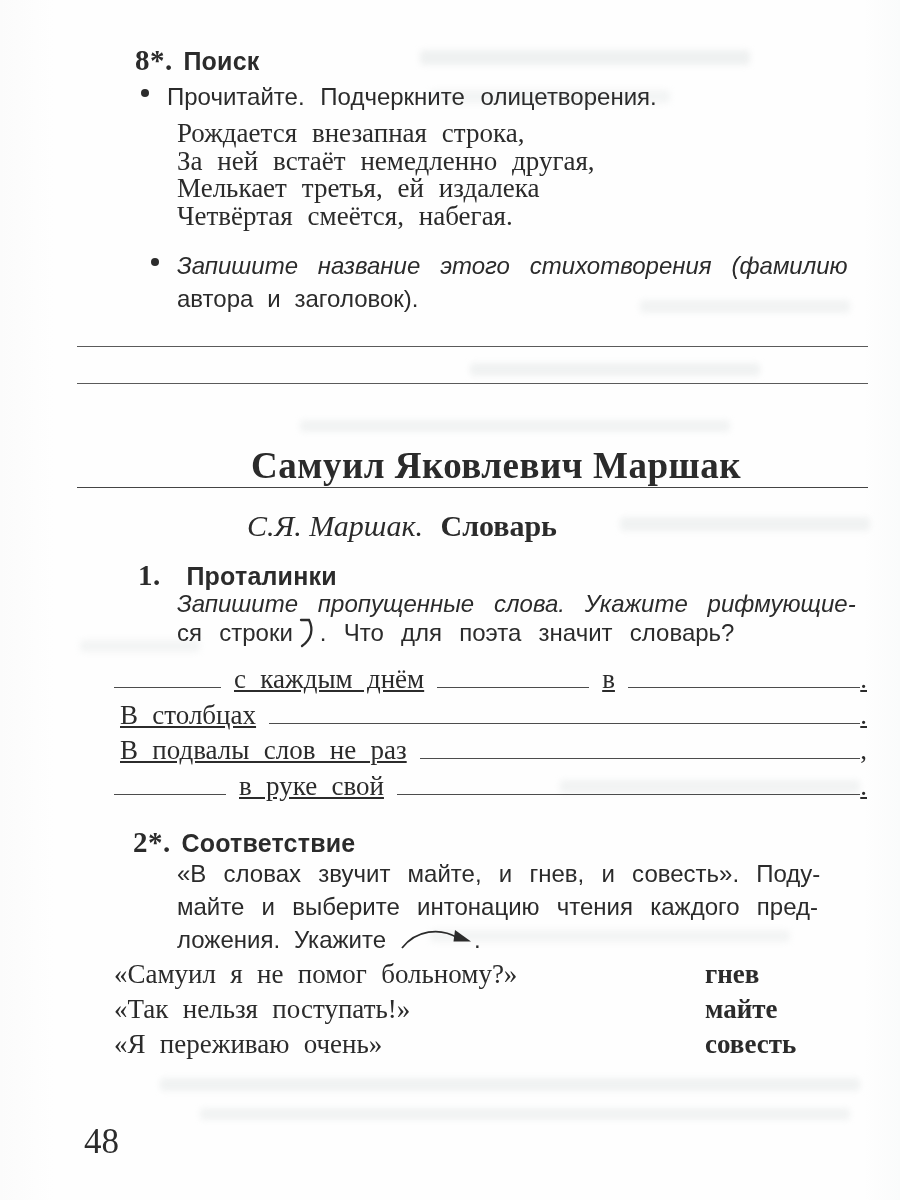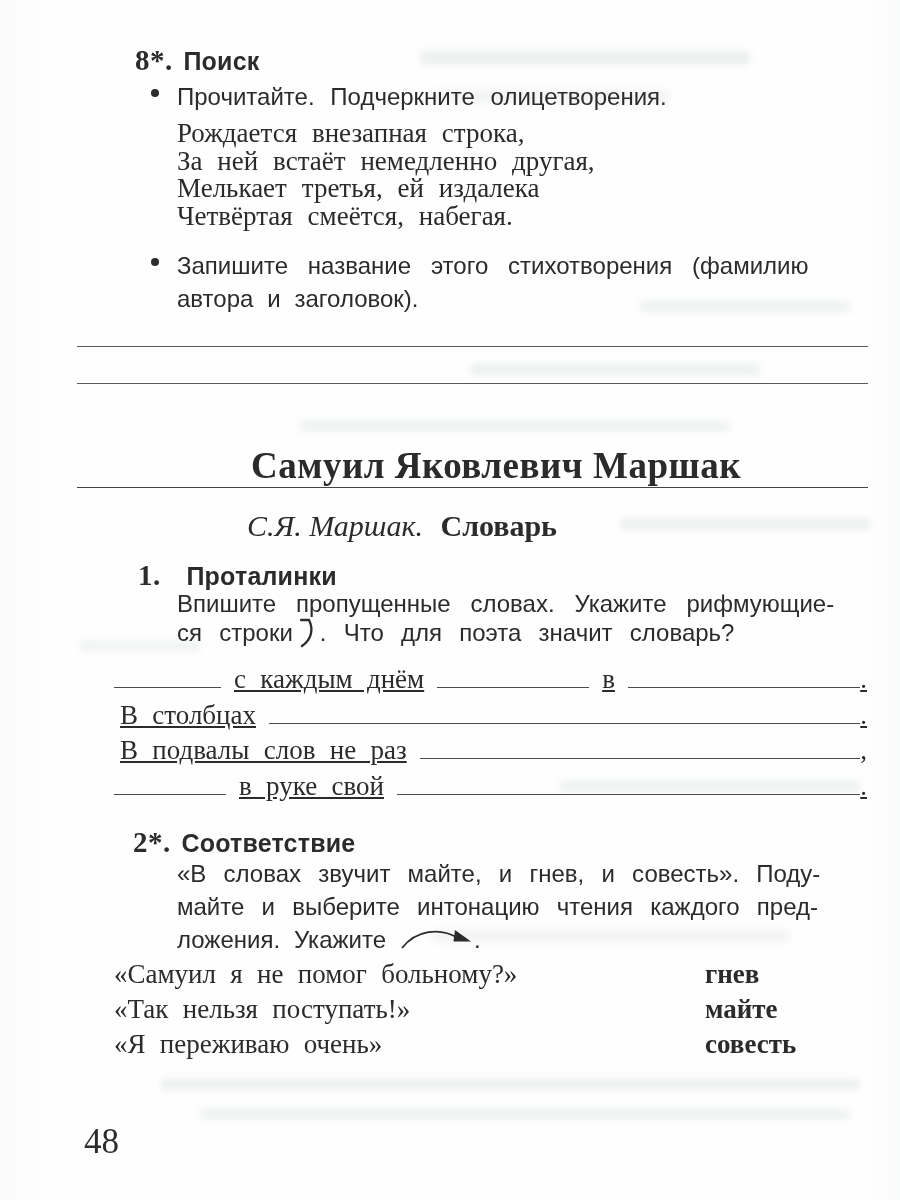--- a/index.html
+++ b/index.html
@@ -25,21 +25,21 @@
   }
   .ex-title {
     font-family:"Liberation Sans", sans-serif;
     font-weight:bold; font-size:25px; letter-spacing:.2px;
   }
 
   .bullet-row { position:absolute; display:flex; }
   .dot { width:8px; height:8px; border-radius:50%; background:#2c2c2c; margin:9px 18px 0 0; flex:none; }
   .instr { font-size:24px; line-height:33px; }
   .ws1 { word-spacing:.38em; }
-  .ws2 { word-spacing:.55em; }
+  .ws2 { word-spacing:.55em;font-style:italic; }
   .ws3 { word-spacing:.30em; }
   .ws4 { word-spacing:.44em; }
 
   #poem { left:177px; top:120px; font-size:27px; line-height:27.6px; word-spacing:.30em; }
 
   .answer-line {
     position:absolute; left:77px; width:791px; height:0;
     border-top:1.6px solid #5a5a5a;
   }
 
@@ -101,21 +101,21 @@
   <div class="ghost" style="left:560px;top:780px;width:300px;height:13px;opacity:.45;"></div>
   <div class="ghost" style="left:430px;top:930px;width:360px;height:12px;opacity:.4;"></div>
   <div class="ghost" style="left:160px;top:1078px;width:700px;height:13px;opacity:.5;"></div>
   <div class="ghost" style="left:200px;top:1108px;width:650px;height:12px;opacity:.45;"></div>
 
   <div class="ex-header" style="left:135px;top:44px;">
     <span class="ex-num">8*.</span>
     <span class="ex-title">Поиск</span>
   </div>
 
-  <div class="bullet-row" style="left:151px;top:80px;width:700px;">
+  <div class="bullet-row" style="left:141px;top:80px;width:700px;">
     <span class="dot"></span>
     <span class="instr ws1">Прочитайте.  Подчеркните  олицетворения.</span>
   </div>
 
   <div class="abs serif" id="poem">
     <div>Рождается внезапная строка,</div>
     <div>За ней встаёт немедленно другая,</div>
     <div>Мелькает третья, ей издалека</div>
     <div>Четвёртая смеётся, набегая.</div>
   </div>
@@ -137,21 +137,21 @@
     <span class="it">С.Я. Маршак.</span>
     <span class="bd">Словарь</span>
   </div>
 
   <div class="ex-header" style="left:138px;top:559px;">
     <span class="ex-num">1.</span>
     <span class="ex-title">Проталинки</span>
   </div>
 
   <div class="abs instr" style="left:177px;top:589px;width:700px;line-height:29px;">
-    <div class="ws2">Впишите пропущенные словах. Укажите рифмующие-</div>
+    <div class="ws2">Запишите пропущенные слова. Укажите рифмующие-</div>
     <div class="ws4">
       <span>ся строки</span><svg class="sym" width="15" height="30" viewBox="0 0 15 30">
           <path d="M2 2 H10 C14.5 11 13 21 3 28" fill="none" stroke="#2b2b2b" stroke-width="2.3" stroke-linecap="round"></path>
         </svg><span>. Что для поэта значит словарь?</span>
     </div>
   </div>
 
   <div id="fill-rows">
     <div class="fill-row">
       <span class="bl w110"></span>

